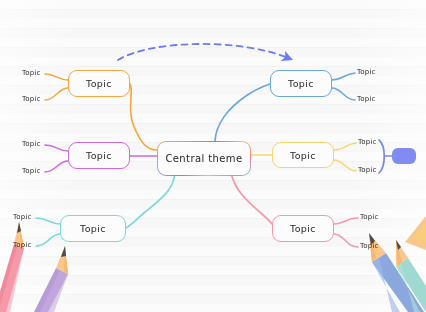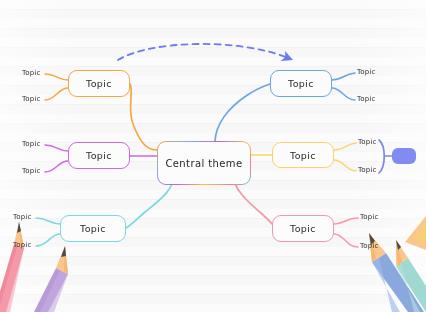--- a/index.html
+++ b/index.html
@@ -36,21 +36,21 @@
     display:flex;align-items:center;justify-content:center;
     background:#fcfcfc;
     border-radius:9px;
     border-width:1.6px;border-style:solid;
     font-size:9.5px;letter-spacing:.4px;color:#2b2b2b;
     white-space:nowrap;
   }
   .node span{pointer-events:none;}
 
   #node-center{
-    left:157px;top:141px;width:94px;height:44px;
+    left:157px;top:141px;width:94px;height:35px;
     border:1.8px solid transparent;
     border-radius:9px;
     background:
       linear-gradient(#fcfcfc,#fcfcfc) padding-box,
       linear-gradient(135deg,#f6a03c 0%,#7fb2e8 22%,#c062d8 45%,#f2c14e 66%,#ef7f96 86%,#5ecfd8 100%) border-box;
     font-size:10px;
     color:#272727;
   }
   #node-orange{left:68px;top:70px;width:62px;height:27px;border-color:#f5a742;}
   #node-purple{left:68px;top:142px;width:62px;height:27px;border-color:#cd69dd;}

